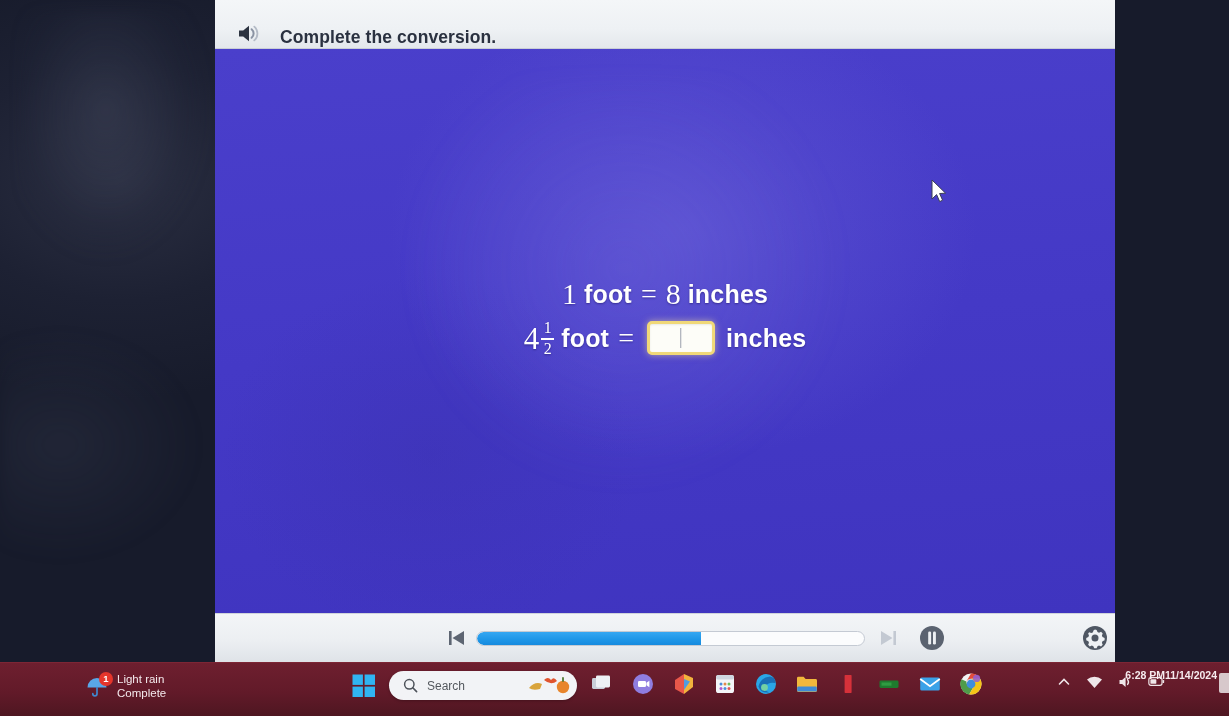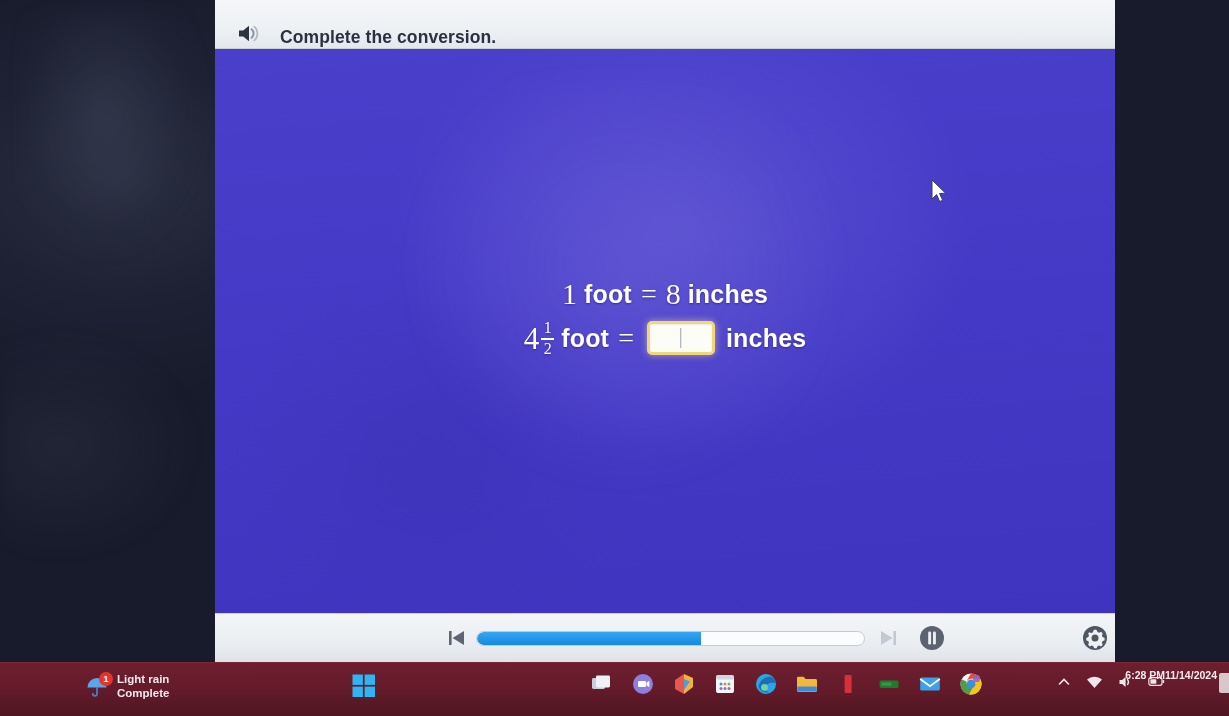--- a/index.html
+++ b/index.html
@@ -292,21 +292,21 @@
     line-height: 1;
   }
   .weather-text {
     display: flex;
     flex-direction: column;
     line-height: 1.18;
   }
   .weather-text span {
     color: #f4e9ec;
     font-size: 11.5px;
-    font-weight: bold;
+    font-weight: normal;
     white-space: nowrap;
   }
 
   
   .start-button {
     position: absolute;
     left: 352px;
     top: 11px;
     width: 24px; height: 24px;
     cursor: pointer;
@@ -515,20 +515,37 @@
 
       <div class="start-button">
         <svg width="24" height="24" viewBox="0 0 24 24">
           <rect x="0.5" y="0.5" width="10.4" height="10.4" fill="#30b4f2"></rect>
           <rect x="12.6" y="0.5" width="10.4" height="10.4" fill="#30b4f2"></rect>
           <rect x="0.5" y="12.6" width="10.4" height="10.4" fill="#30b4f2"></rect>
           <rect x="12.6" y="12.6" width="10.4" height="10.4" fill="#30b4f2"></rect>
         </svg>
       </div>
 
+      <div class="search-pill">
+        <span class="s-icon">
+          <svg width="15" height="15" viewBox="0 0 15 15">
+            <circle cx="6.3" cy="6.3" r="4.7" stroke="#4d525a" stroke-width="1.5" fill="none"></circle>
+            <line x1="9.8" y1="9.8" x2="13.6" y2="13.6" stroke="#4d525a" stroke-width="1.6" stroke-linecap="round"></line>
+          </svg>
+        </span>
+        <span class="s-text">Search</span>
+        <span class="search-deco">
+          <svg width="44" height="22" viewBox="0 0 44 22">
+            <path d="M2 14 q6-7 13-4 l-2 5 q-7 2-11-1z" fill="#d9a43c"></path>
+            <path d="M17 6 q4-4 7 0 q3-4 6 1 q-6 5-13-1z" fill="#e0542f"></path>
+            <circle cx="36" cy="13" r="6.2" fill="#e8852c"></circle>
+            <path d="M36 7 v-3" stroke="#4f7a33" stroke-width="1.8" stroke-linecap="round"></path>
+          </svg>
+        </span>
+      </div>
 
       <div class="taskbar-apps">
         <div class="tb-app">
           <svg width="24" height="24" viewBox="0 0 24 24">
             <rect x="2" y="6" width="13" height="11" rx="1.4" fill="#c8ced8"></rect>
             <rect x="6" y="3.5" width="14" height="12" rx="1.4" fill="#eef1f5"></rect>
           </svg>
         </div>
         <div class="tb-app">
           <svg width="24" height="24" viewBox="0 0 24 24">

